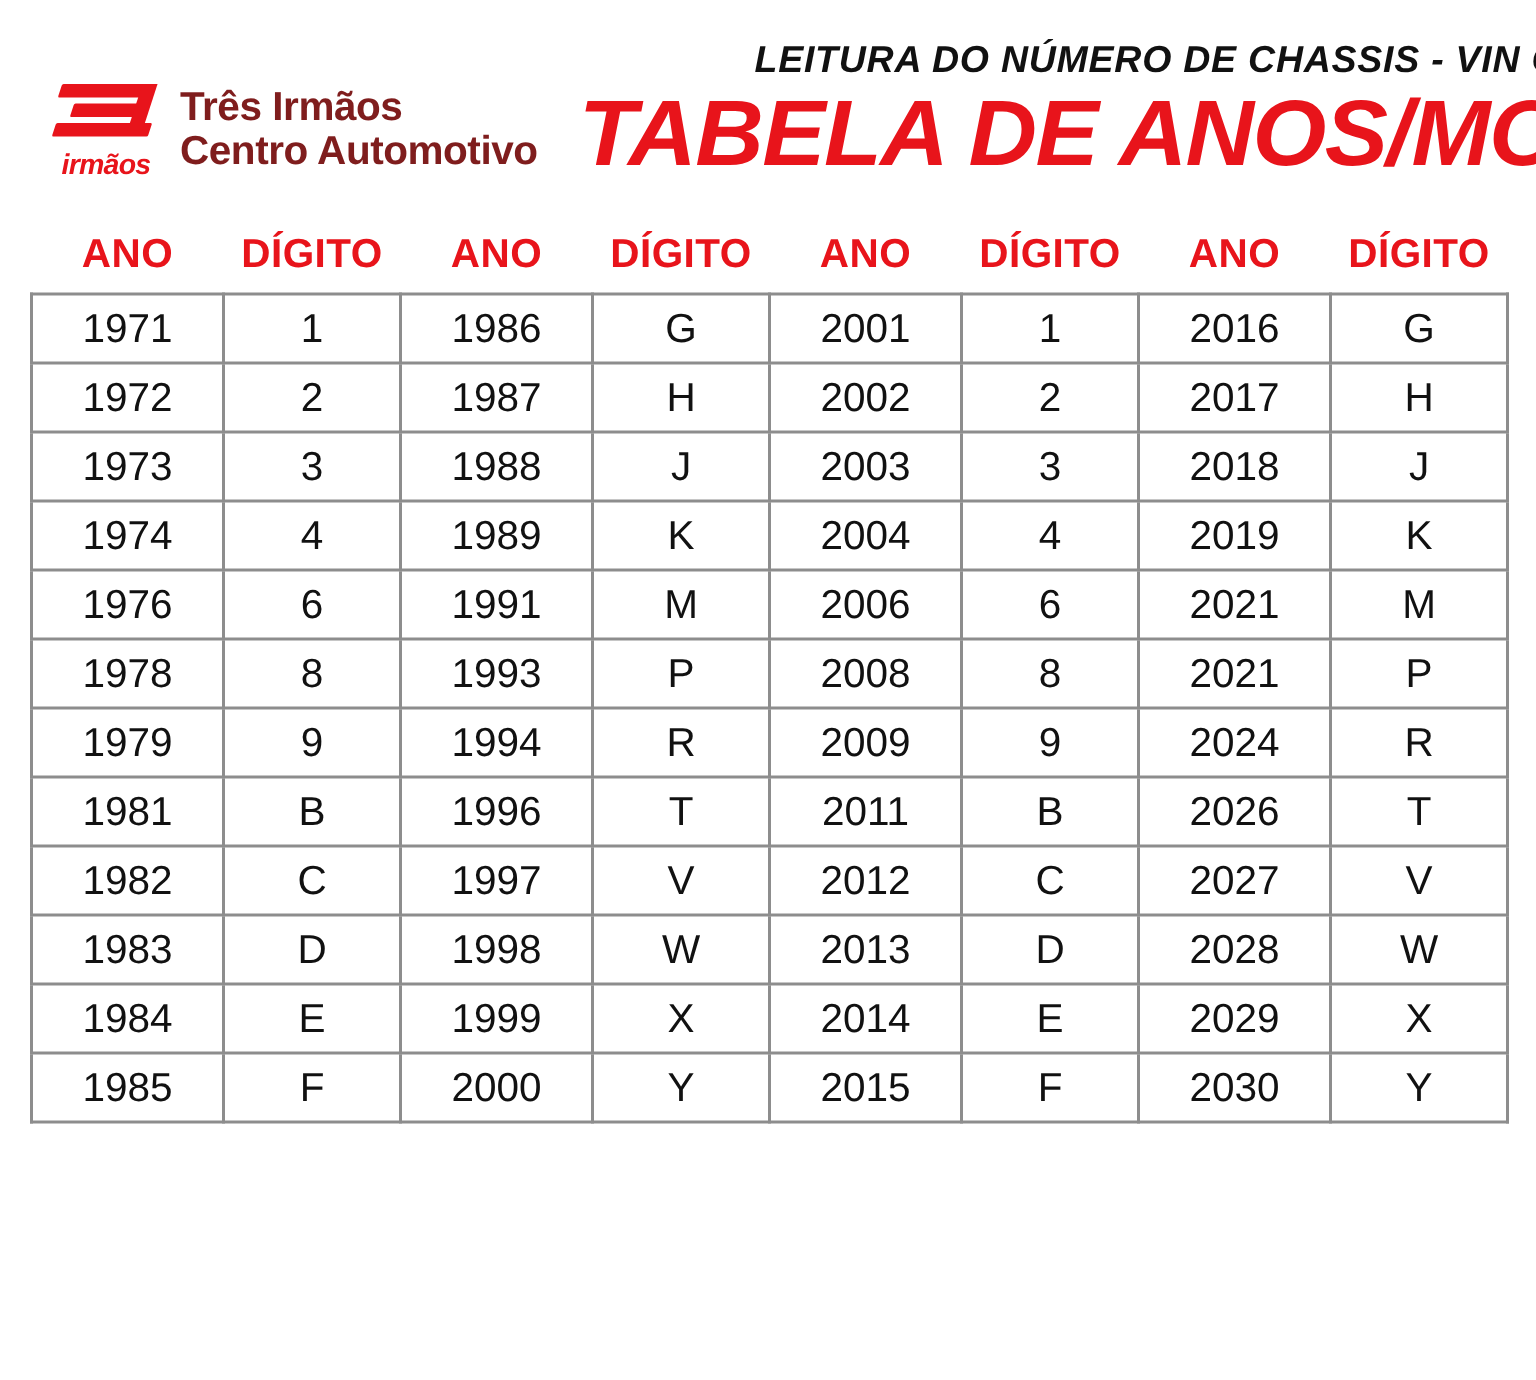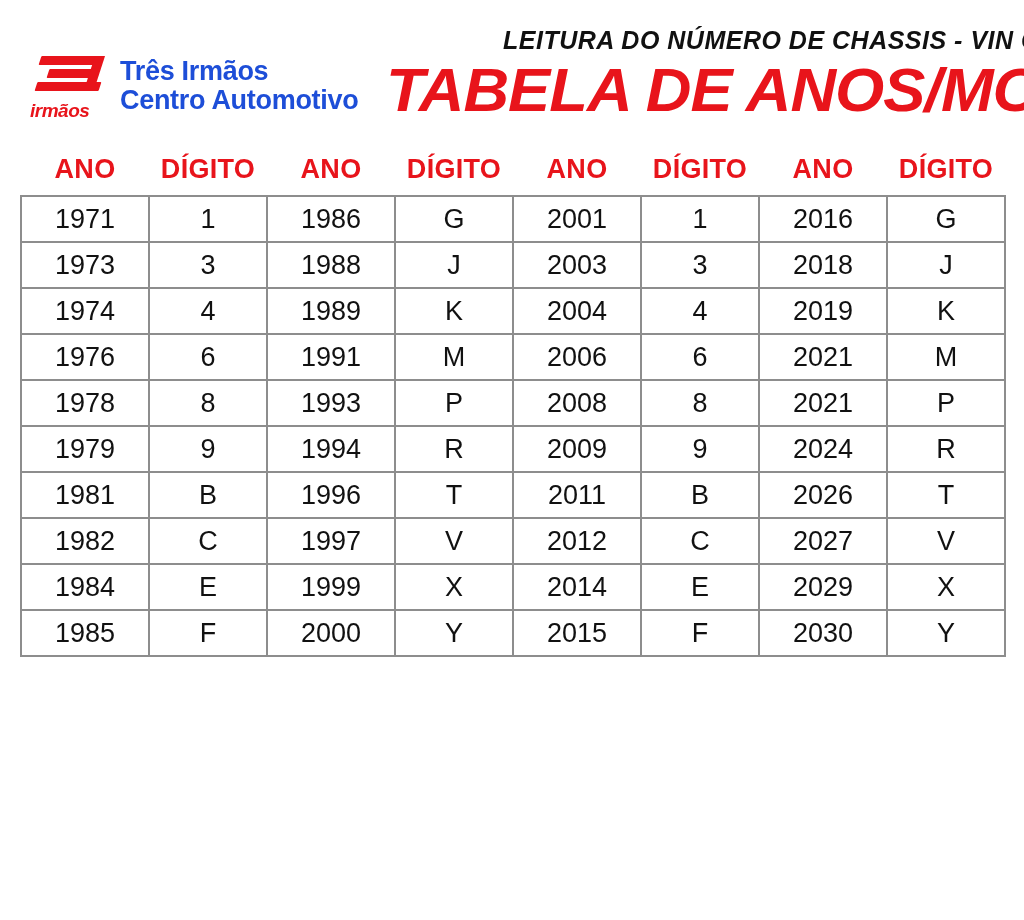--- a/index.html
+++ b/index.html
@@ -70,36 +70,36 @@
     right: 4px;
     top: 0;
     width: 10px;
     height: 31px;
     background: #e8141b;
     transform: skewX(-18deg);
   }
   .brand-mark .mark-word {
     position: absolute;
     bottom: 0;
-    left: 6px;
+    left: 17px;
     font-size: 19px;
     font-weight: bold;
     color: #e8141b;
     font-style: italic;
     letter-spacing: -0.5px;
   }
 
   .brand-text {
     line-height: 1.08;
   }
   .brand-text .line1,
   .brand-text .line2 {
     font-size: 27px;
     font-weight: bold;
-    color: #1d4ed8;
+    color: #7f1d1d;
     letter-spacing: -0.3px;
     white-space: nowrap;
   }
 
   .titles {
     flex: 1 1 auto;
     text-align: center;
     padding-right: 10px;
   }
   .title-small {
@@ -218,20 +218,30 @@
           <td>1971</td>
           <td>1</td>
           <td>1986</td>
           <td>G</td>
           <td>2001</td>
           <td>1</td>
           <td>2016</td>
           <td>G</td>
         </tr>
         <tr>
+          <td>1972</td>
+          <td>2</td>
+          <td>1987</td>
+          <td>H</td>
+          <td>2002</td>
+          <td>2</td>
+          <td>2017</td>
+          <td>H</td>
+        </tr>
+        <tr>
           <td>1973</td>
           <td>3</td>
           <td>1988</td>
           <td>J</td>
           <td>2003</td>
           <td>3</td>
           <td>2018</td>
           <td>J</td>
         </tr>
         <tr>
@@ -288,20 +298,30 @@
           <td>1982</td>
           <td>C</td>
           <td>1997</td>
           <td>V</td>
           <td>2012</td>
           <td>C</td>
           <td>2027</td>
           <td>V</td>
         </tr>
         <tr>
+          <td>1983</td>
+          <td>D</td>
+          <td>1998</td>
+          <td>W</td>
+          <td>2013</td>
+          <td>D</td>
+          <td>2028</td>
+          <td>W</td>
+        </tr>
+        <tr>
           <td>1984</td>
           <td>E</td>
           <td>1999</td>
           <td>X</td>
           <td>2014</td>
           <td>E</td>
           <td>2029</td>
           <td>X</td>
         </tr>
         <tr>

